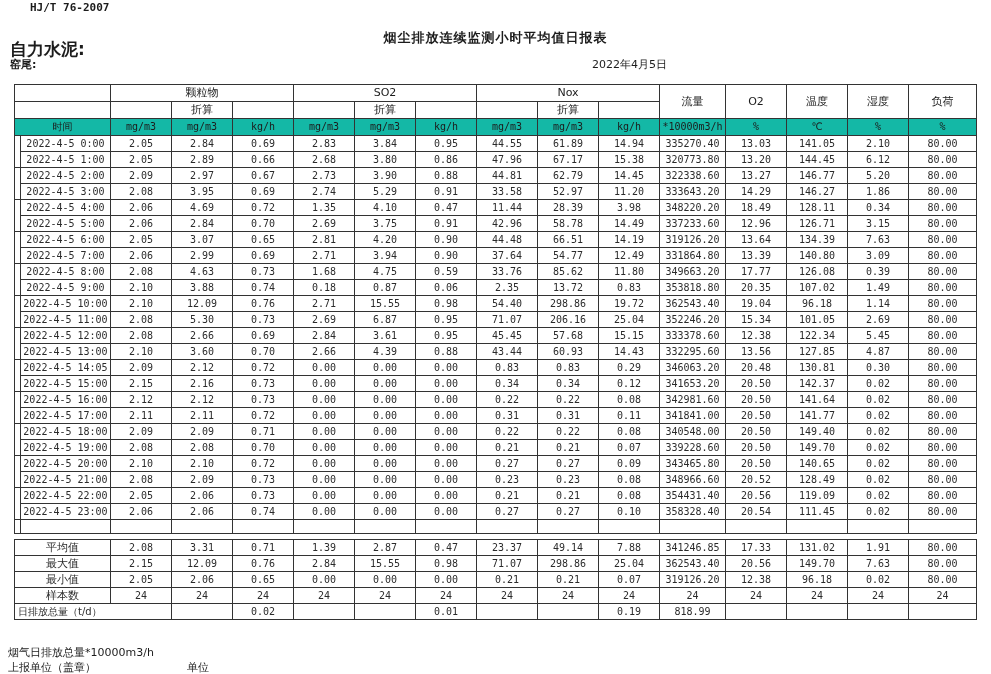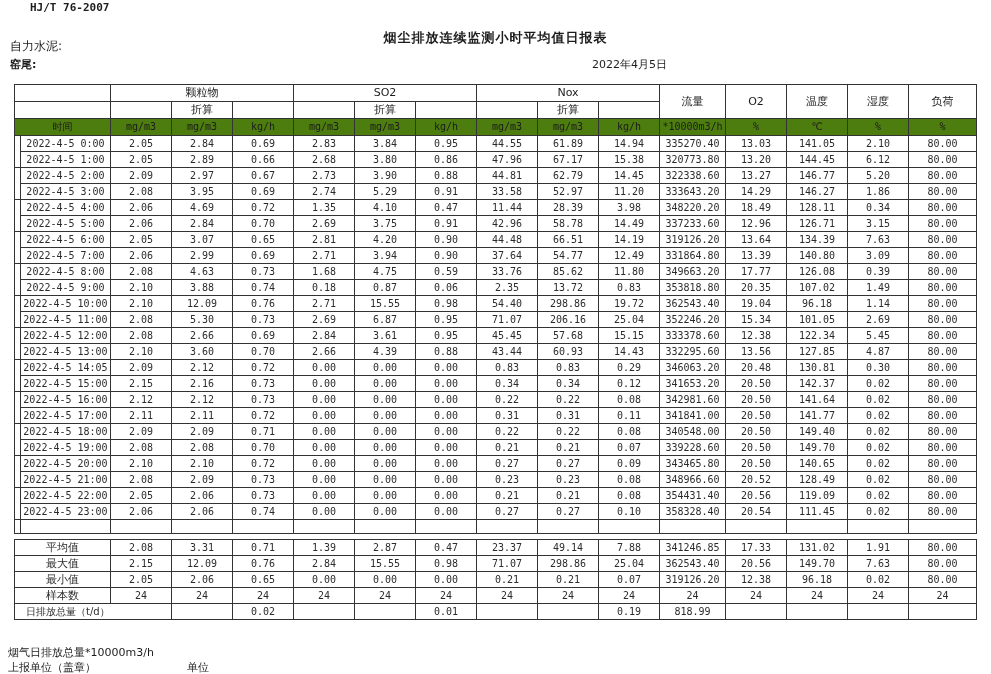--- a/index.html
+++ b/index.html
@@ -5,35 +5,35 @@
   html,body{margin:0;padding:0;}
   body{
     width:991px;height:674px;position:relative;overflow:hidden;
     background:#ffffff;color:#1c1c1c;
     font-family:"DejaVu Sans",sans-serif;
   }
   .std{position:absolute;left:30px;top:1px;font-size:11px;font-weight:bold;
        font-family:"DejaVu Sans Mono","DejaVu Sans",monospace;}
   .title{position:absolute;left:0;right:0;top:21px;text-align:center;
          font-size:13px;font-weight:bold;letter-spacing:1px;margin-top:8px;}
-  .company{position:absolute;left:10px;top:38px;font-size:12px;font-weight:normal;}
+  .company{position:absolute;left:10px;top:38px;font-size:17px;font-weight:bold;}
   .site{position:absolute;left:10px;top:57px;font-size:11px;font-weight:bold;}
   .date{position:absolute;left:592px;top:57px;font-size:11px;}
   .tablewrap{position:absolute;left:14px;top:84px;width:819px;}
   table{border-collapse:collapse;table-layout:fixed;width:962px;}
   td{border:1px solid #333;padding:0;text-align:center;vertical-align:middle;
      white-space:nowrap;overflow:hidden;
      font-family:"DejaVu Sans Mono","DejaVu Sans",monospace;
      font-size:10px;color:#2b2b2b;height:15px;line-height:15px;}
   thead td{height:16px;line-height:16px;font-size:11px;color:#1c1c1c;
            font-family:"DejaVu Sans",sans-serif;}
-  tr.green td{background:#4d7c0f;font-size:10px;
+  tr.green td{background:#14b8a6;font-size:10px;
               font-family:"DejaVu Sans Mono","DejaVu Sans",monospace;}
   td.time{font-size:10px;}
-  td.lbl-left{text-align:left;padding-left:11px;font-family:"DejaVu Sans",sans-serif;}
+  td.lbl-left{text-align:left;padding-left:3px;font-family:"DejaVu Sans",sans-serif;}
   td.sumlbl{font-family:"DejaVu Sans",sans-serif;font-size:11px;}
   .summary{margin-top:5px;}
   .emptyrow td{height:13px;line-height:13px;}
   .note{position:absolute;left:8px;top:645px;font-size:11px;}
   .footer-unit{position:absolute;left:8px;top:660px;font-size:11px;}
   .footer-unit2{position:absolute;left:187px;top:660px;font-size:11px;}
 </style>
 </head>
 <body>
 

